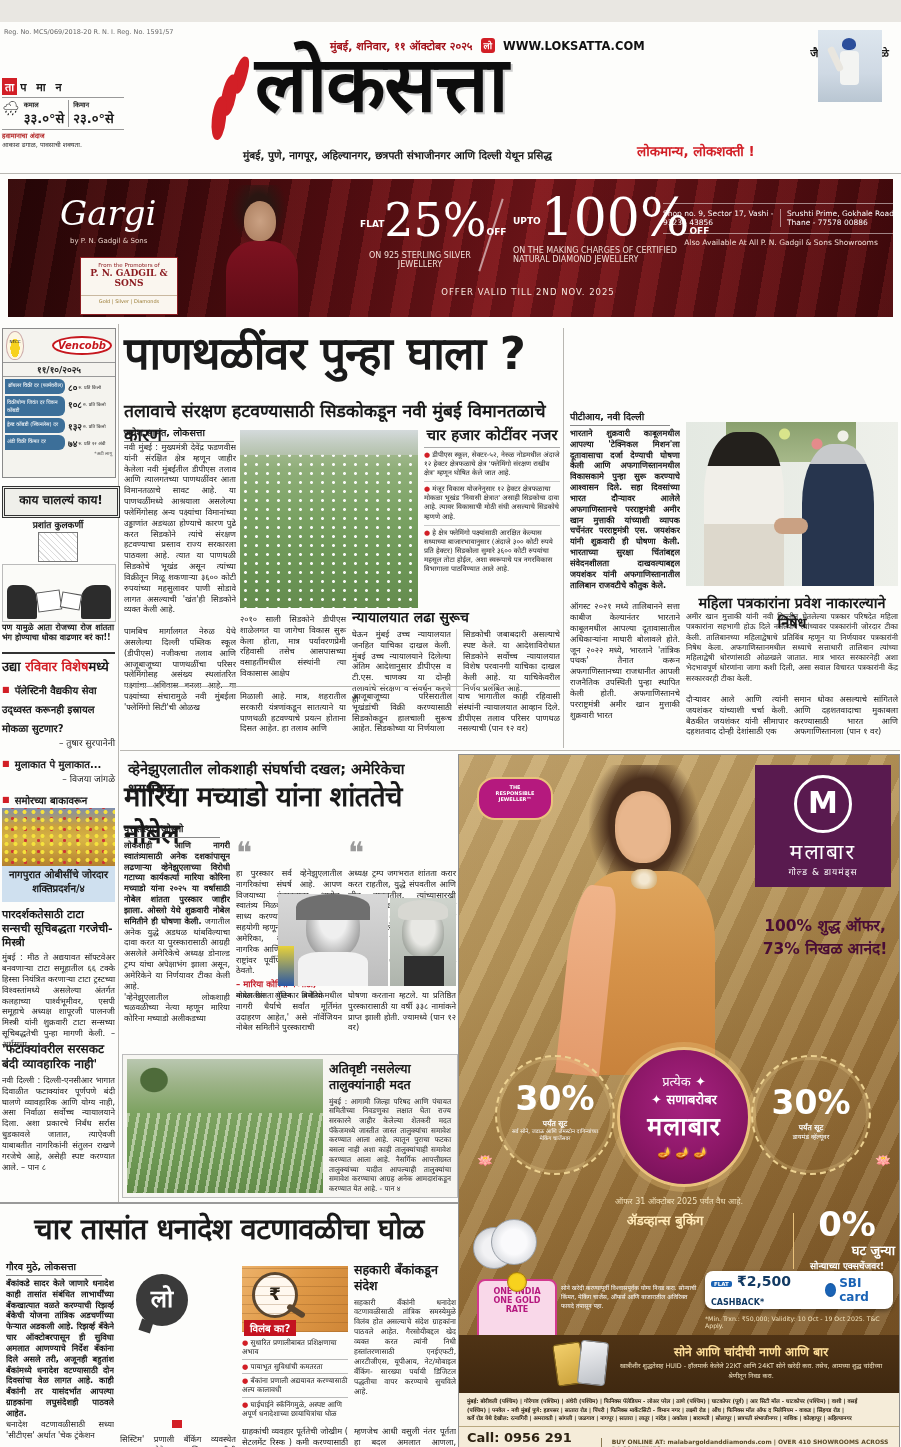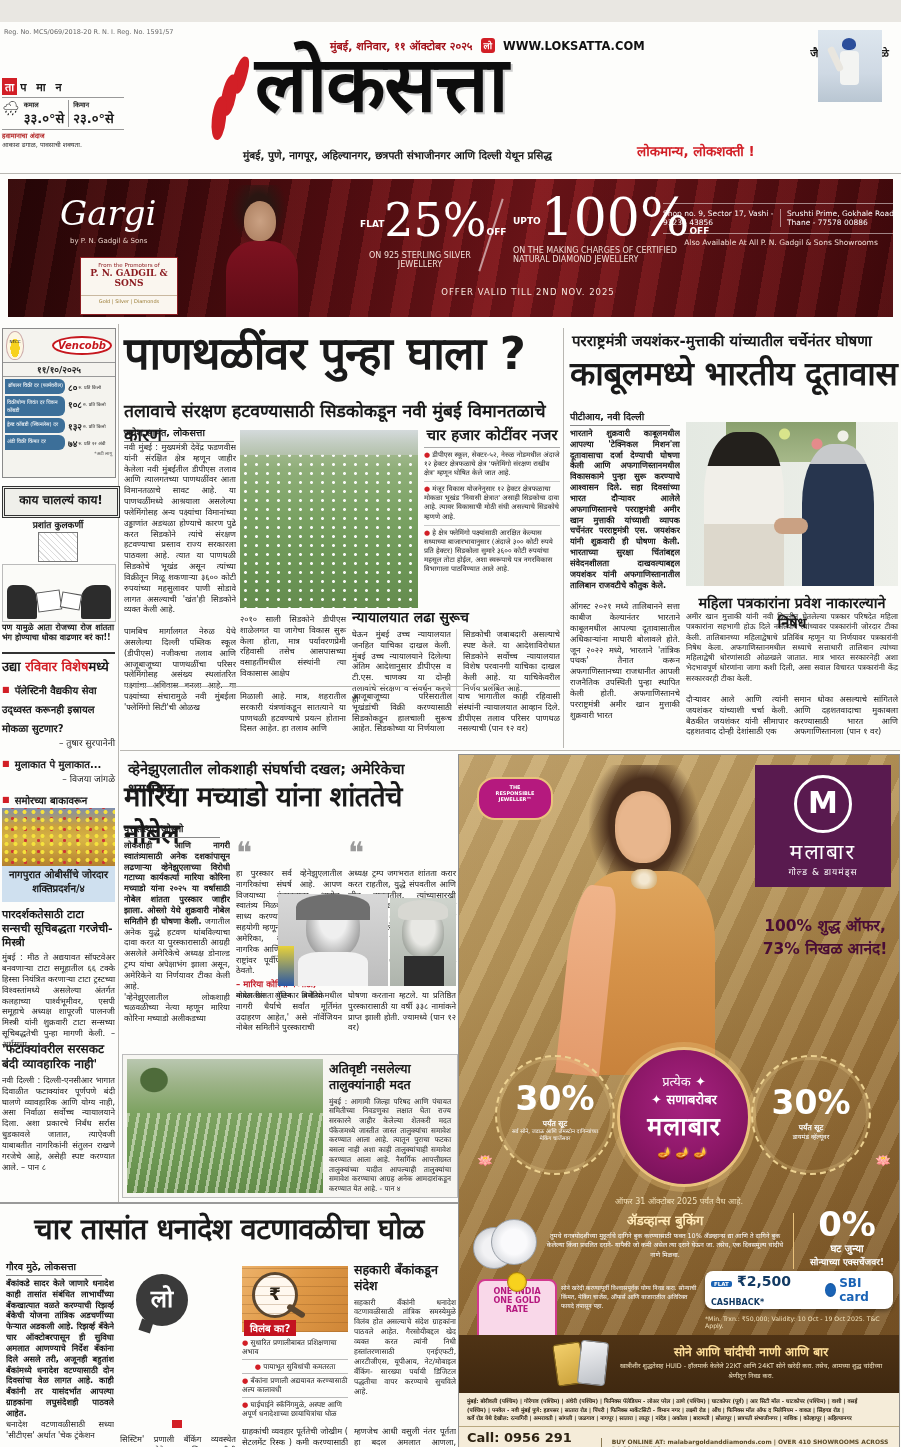--- a/index.html
+++ b/index.html
@@ -246,22 +246,20 @@
     </div>
   </div>
 
   <div class="rule-h" style="left:124px;top:664px;width:436px;"></div>
   <div class="abs t8 j" style="left:240px;top:669px;width:106px;height:56px;">मिळाली आहे. मात्र, शहरातील सरकारी यंत्रणांकडून सातत्याने या पाणथळी हटवण्याचे प्रयत्न होताना दिसत आहेत. हा तलाव आणि</div>
   <div class="abs t8 j" style="left:352px;top:669px;width:100px;height:56px;">आजूबाजूच्या परिसरातील भूखंडांची विक्री करण्यासाठी सिडकोकडून हालचाली सुरूच आहेत. सिडकोच्या या निर्णयाला</div>
   <div class="abs t8 j" style="left:458px;top:669px;width:102px;height:56px;">याच भागातील काही रहिवासी संस्थांनी न्यायालयात आव्हान दिले. डीपीएस तलाव परिसर पाणथळ नसल्याची (पान १२ वर)</div>
 
   <div class="rule-v" style="left:563px;top:306px;height:420px;"></div>
 
-  <div class="abs b" style="left:572px;top:308px;width:328px;font-size:15px;">परराष्ट्रमंत्री जयशंकर-मुत्ताकी यांच्यातील चर्चेनंतर घोषणा</div>
-  <div class="abs b" style="left:570px;top:330px;width:330px;font-size:33px;letter-spacing:-.5px;line-height:1.35;">काबूलमध्ये भारतीय दूतावास</div>
   <div class="abs b" style="left:570px;top:388px;font-size:9.5px;border-bottom:1px solid #888;padding-bottom:2px;width:100px;">पीटीआय, नवी दिल्ली</div>
 
   <div class="abs t8 j" style="left:570px;top:406px;width:110px;height:318px;overflow:hidden;">
     <span class="b">भारताने शुक्रवारी काबूलमधील आपल्या 'टेक्निकल मिशन'ला दूतावासाचा दर्जा देण्याची घोषणा केली आणि अफगाणिस्तानमधील विकासकामे पुन्हा सुरू करण्याचे आश्वासन दिले. सहा दिवसांच्या भारत दौऱ्यावर आलेले अफगाणिस्तानचे परराष्ट्रमंत्री अमीर खान मुत्ताकी यांच्याशी व्यापक चर्चेनंतर परराष्ट्रमंत्री एस. जयशंकर यांनी शुक्रवारी ही घोषणा केली. भारताच्या सुरक्षा चिंतांबद्दल संवेदनशीलता दाखवल्याबद्दल जयशंकर यांनी अफगाणिस्तानातील तालिबान राजवटीचे कौतुक केले.</span><br><br>
     <span>ऑगस्ट २०२१ मध्ये तालिबानने सत्ता काबीज केल्यानंतर भारताने काबूलमधील आपल्या दूतावासातील अधिकाऱ्यांना माघारी बोलावले होते. जून २०२२ मध्ये, भारताने 'तांत्रिक पथक' तैनात करून अफगाणिस्तानच्या राजधानीत आपली राजनैतिक उपस्थिती पुन्हा स्थापित केली होती. अफगाणिस्तानचे परराष्ट्रमंत्री अमीर खान मुत्ताकी शुक्रवारी भारत</span>
   </div>
 
   <div class="photo handshake" style="left:686px;top:400px;width:212px;height:164px;">
     <div class="abs" style="left:40px;top:0;width:130px;height:40px;background:radial-gradient(circle at 20% 50%,#e48bab 5px,transparent 6px),radial-gradient(circle at 45% 30%,#d9e48b 5px,transparent 6px),radial-gradient(circle at 70% 55%,#e48b8b 5px,transparent 6px),radial-gradient(circle at 90% 35%,#f0f0e8 5px,transparent 6px),linear-gradient(180deg,#8aa06e,#a7b98a);"></div>
     <div class="abs" style="left:18px;top:10px;width:80px;height:154px;background:linear-gradient(180deg,#23201c 0 22%,#f1efe9 22% 60%,#ddd8cc 60% 100%);border-radius:40% 40% 0 0;"></div>
@@ -275,21 +273,21 @@
   <div class="abs t8 j" style="left:794px;top:672px;width:104px;height:53px;">समान धोका असल्याचे सांगितले आणि दहशतवादाचा मुकाबला करण्यासाठी भारत आणि अफगाणिस्तानला (पान १ वर)</div>
 
   <div class="rule-h" style="left:120px;top:728px;width:780px;"></div>
 
   <div class="abs b" style="left:128px;top:736px;width:326px;font-size:14.5px;">व्हेनेझुएलातील लोकशाही संघर्षाची दखल; अमेरिकेचा थयथयाट</div>
   <div class="abs b" style="left:124px;top:756px;width:330px;font-size:27.5px;letter-spacing:-.5px;line-height:1.35;">मारिया मच्याडो यांना शांततेचे नोबेल</div>
   <div class="abs b" style="left:124px;top:800px;font-size:9.5px;border-bottom:1px solid #888;padding-bottom:2px;width:96px;">वृत्तसंस्था, ओस्लो</div>
 
   <div class="abs t8 j" style="left:124px;top:818px;width:106px;height:208px;overflow:hidden;">
     <span class="b">लोकशाही आणि नागरी स्वातंत्र्यासाठी अनेक दशकांपासून लढणाऱ्या व्हेनेझुएलाच्या विरोधी गटाच्या कार्यकर्त्या मारिया कोरिना मच्याडो यांना २०२५ या वर्षासाठी नोबेल शांतता पुरस्कार जाहीर झाला. ओस्लो येथे शुक्रवारी नोबेल समितीने ही घोषणा केली.</span>
-    <span>जगातील अनेक युद्धे हटवण थांबविल्याचा दावा करत या पुरस्कारासाठी आग्रही असलेले अमेरिकेचे अध्यक्ष डोनाल्ड ट्रम्प यांचा अपेक्षाभंग झाला असून, अमेरिकेने या निर्णयावर टीका केली आहे.</span><br>
+    <span>जगातील अनेक युद्धे अडथळ थांबविल्याचा दावा करत या पुरस्कारासाठी आग्रही असलेले अमेरिकेचे अध्यक्ष डोनाल्ड ट्रम्प यांचा अपेक्षाभंग झाला असून, अमेरिकेने या निर्णयावर टीका केली आहे.</span><br>
     <span>'व्हेनेझुएलातील लोकशाही चळवळीच्या नेत्या म्हणून मारिया कोरिना मच्याडो अलीकडच्या</span>
   </div>
 
   <div class="abs" style="left:236px;top:816px;width:106px;">
     <span class="quotemark">❝</span>
     <div class="t8 j">हा पुरस्कार सर्व व्हेनेझुएलातील नागरिकांचा संघर्ष आहे. आपण विजयाच्या उंबरठ्यावर आहोत. स्वातंत्र्य मिळवणे आणि लोकशाही साध्य करण्यासाठी आपले मुख्य सहयोगी म्हणून आपण अध्यक्ष ट्रम्प, अमेरिका, लॅटिन अमेरिकेतील नागरिक आणि जगातील लोकशाही राष्ट्रांवर पूर्वीपेक्षा जास्त विश्वास ठेवतो.</div>
     <div class="attr-red" style="font-size:8.5px;margin-top:2px;">– मारिया कोरिना मच्याडो,</div>
     <div style="font-size:8px;">नोबेल शांतता पुरस्कार विजेत्या</div>
   </div>
 
@@ -341,21 +339,21 @@
   <div class="abs" style="left:172px;top:1398px;width:10px;height:8px;background:#d21f26;"></div>
 
   <div class="photo cheque-img" style="left:242px;top:1244px;width:106px;height:66px;">
     <div class="abs" style="left:10px;top:6px;width:40px;height:40px;background:#fff8ef;border:3px solid #5a4630;border-radius:50%;text-align:center;font-size:17px;font-weight:bold;line-height:38px;color:#2b2318;">₹</div>
     <div class="abs" style="left:44px;top:42px;width:20px;height:6px;background:#5a4630;transform:rotate(32deg);border-radius:3px;"></div>
   </div>
   <div class="abs" style="left:244px;top:1298px;background:#c41320;color:#fff;font-weight:bold;font-size:10px;padding:1px 6px;">विलंब का?</div>
 
   <div class="abs" style="left:242px;top:1316px;width:106px;">
     <div style="font-size:7.2px;line-height:1.3;border-bottom:1px solid #bbb;padding-bottom:2px;margin-bottom:2px;"><span class="red">●</span> <span>सुधारित प्रणालीबाबत प्रशिक्षणाचा अभाव</span></div>
-    <div style="font-size:7.2px;line-height:1.3;border-bottom:1px solid #bbb;padding-bottom:2px;margin-bottom:2px;text-align:center;"><span class="red">●</span> <span>पायाभूत सुविधांची कमतरता</span></div>
+    <div style="font-size:7.2px;line-height:1.3;border-bottom:1px solid #bbb;padding-bottom:2px;margin-bottom:2px;"><span class="red">●</span> <span>पायाभूत सुविधांची कमतरता</span></div>
     <div style="font-size:7.2px;line-height:1.3;border-bottom:1px solid #bbb;padding-bottom:2px;margin-bottom:2px;"><span class="red">●</span> <span>बँकांना प्रणाली अद्ययावत करण्यासाठी अल्प कालावधी</span></div>
     <div style="font-size:7.2px;line-height:1.3;"><span class="red">●</span> <span>घाईघाईने स्कॅनिंगमुळे, अस्पष्ट आणि अपूर्ण धनादेशाच्या छायाचित्रांचा घोळ</span></div>
   </div>
 
   <div class="abs" style="left:354px;top:1240px;width:102px;">
     <div class="b" style="font-size:12.5px;line-height:1.3;">सहकारी बँकांकडून संदेश</div>
     <div class="j" style="font-size:7.4px;line-height:1.35;margin-top:3px;">सहकारी बँकांनी धनादेश वटणावळीसाठी तांत्रिक समस्येमुळे विलंब होत असल्याचे संदेश ग्राहकांना पाठवले आहेत. गैरसोयीबद्दल खेद व्यक्त करत त्यांनी निधी हस्तांतरणासाठी एनईएफटी, आरटीजीएस, यूपीआय, नेट/मोबाइल बँकिंग- सारख्या पर्यायी डिजिटल पद्धतीचा वापर करण्याचे सुचविले आहे.</div>
   </div>
 
   <div class="abs t8 j" style="left:120px;top:1414px;width:0;height:0;overflow:hidden;"></div>
@@ -411,26 +409,25 @@
     <div class="abs" style="left:416px;top:398px;font-size:13px;">🪷</div>
 
     <div class="abs c" style="left:0;top:440px;width:440px;color:#f3e2bb;font-size:8px;">ऑफर 31 ऑक्टोबर 2025 पर्यंत वैध आहे.</div>
 
     <div class="abs" style="left:14px;top:462px;width:70px;height:60px;">
       <div class="abs" style="left:0;top:10px;width:40px;height:40px;border-radius:50%;background:radial-gradient(circle,#f2f2f4 40%,#b9bcc2);border:1px solid #9aa0a8;"></div>
       <div class="abs" style="left:18px;top:2px;width:44px;height:44px;border-radius:50%;background:radial-gradient(circle,#fafafc 40%,#c4c8ce);border:1px solid #9aa0a8;"></div>
     </div>
     <div class="abs c" style="left:86px;top:456px;width:240px;color:#fff;">
       <div class="b" style="font-size:13px;color:#ffe9b8;">ॲडव्हान्स बुकिंग</div>
-      <div style="font-size:6.4px;line-height:1.45;margin-top:3px;">तुमचे धनत्रयोदशीच्या मुहूर्ताचे दागिने बुक करण्यासाठी फक्त 10% ॲडव्हान्स द्या आणि ते दागिने बुक केलेल्या किंवा प्रचलित दराने- यापैकी जो कमी असेल त्या दराने घेऊन जा. तसेच, एक दिवसमूल्य चांदीचे नाणे मिळवा.</div>
     </div>
     <div class="abs" style="left:334px;top:458px;width:1px;height:56px;background:#e9c27c;"></div>
     <div class="abs c" style="left:340px;top:452px;width:96px;color:#fff;">
       <div class="b" style="font-size:34px;line-height:1;">0%</div>
-      <div class="b" style="font-size:10px;">घट जुन्या</div>
+      <div class="b" style="font-size:13px;text-align:right;">घट जुन्या</div>
       <div class="b" style="font-size:9px;">सोन्याच्या एक्सचेंजवर!</div>
     </div>
 
     <div class="abs c" style="left:18px;top:524px;width:76px;height:56px;background:#f9d8e9;border:2px solid #d23a8e;border-radius:8px;padding-top:6px;">
       <div class="abs" style="left:28px;top:-9px;width:18px;height:18px;border-radius:50%;background:radial-gradient(circle,#f7d21e 55%,#c9980c);border:1px solid #a87f08;"></div>
       <div class="b" style="font-size:8px;color:#b5197e;">ONE INDIA</div>
       <div class="b" style="font-size:8px;color:#b5197e;">ONE GOLD</div>
       <div class="b" style="font-size:8px;color:#b5197e;">RATE</div>
     </div>
     <div class="abs" style="left:102px;top:528px;width:136px;color:#fff;font-size:6px;line-height:1.5;">सोने खरेदी करण्यापूर्वी विश्वासपूर्वक योग्य निवड करा. सोन्याची किंमत, मेकिंग चार्जेस, ऑफर्स आणि बाजारातील अतिरिक्त फायदे तपासून पहा.</div>

